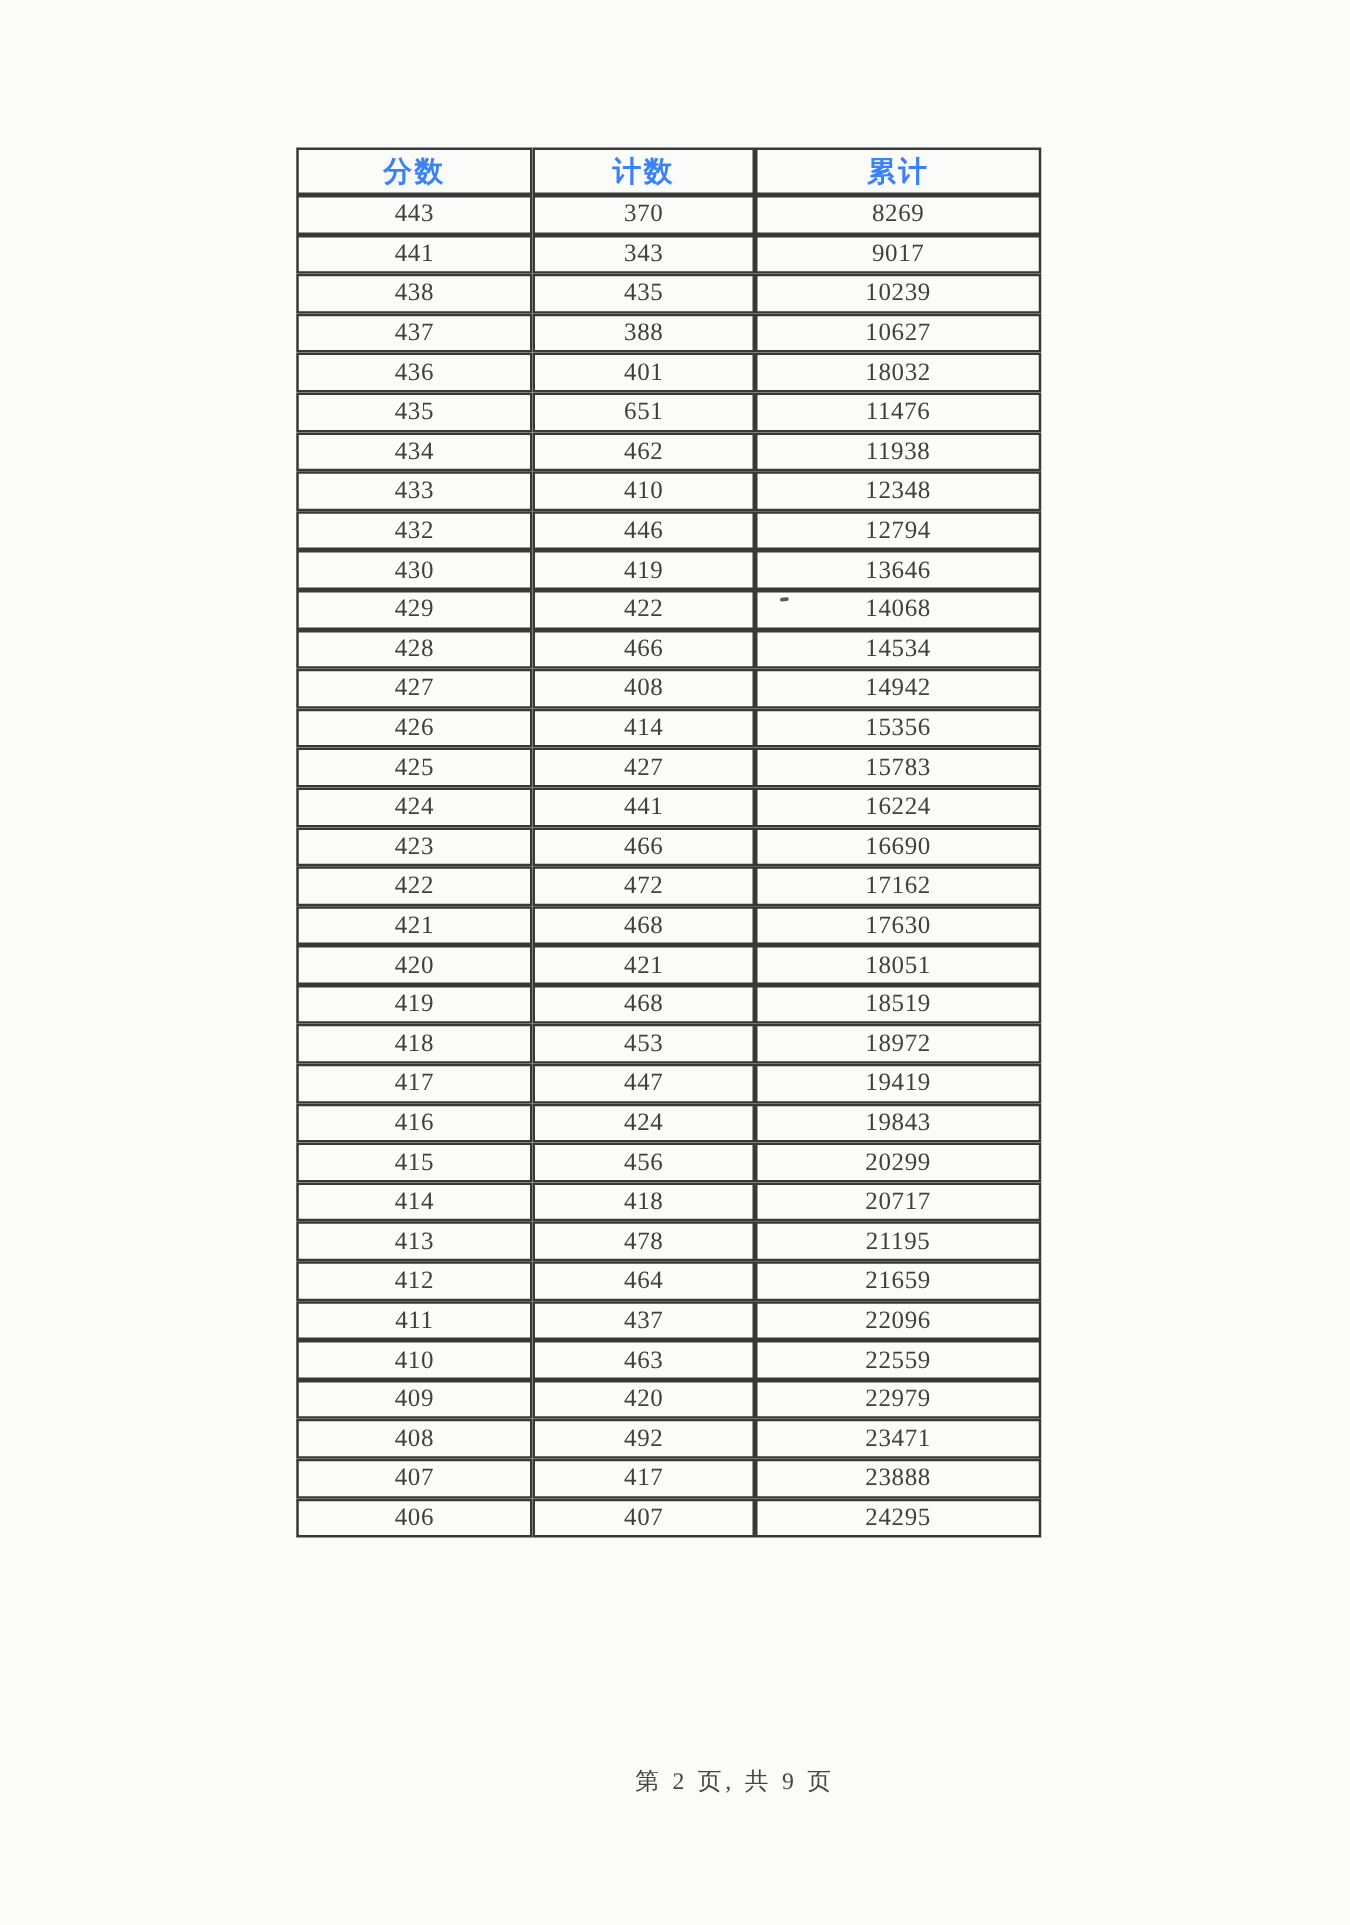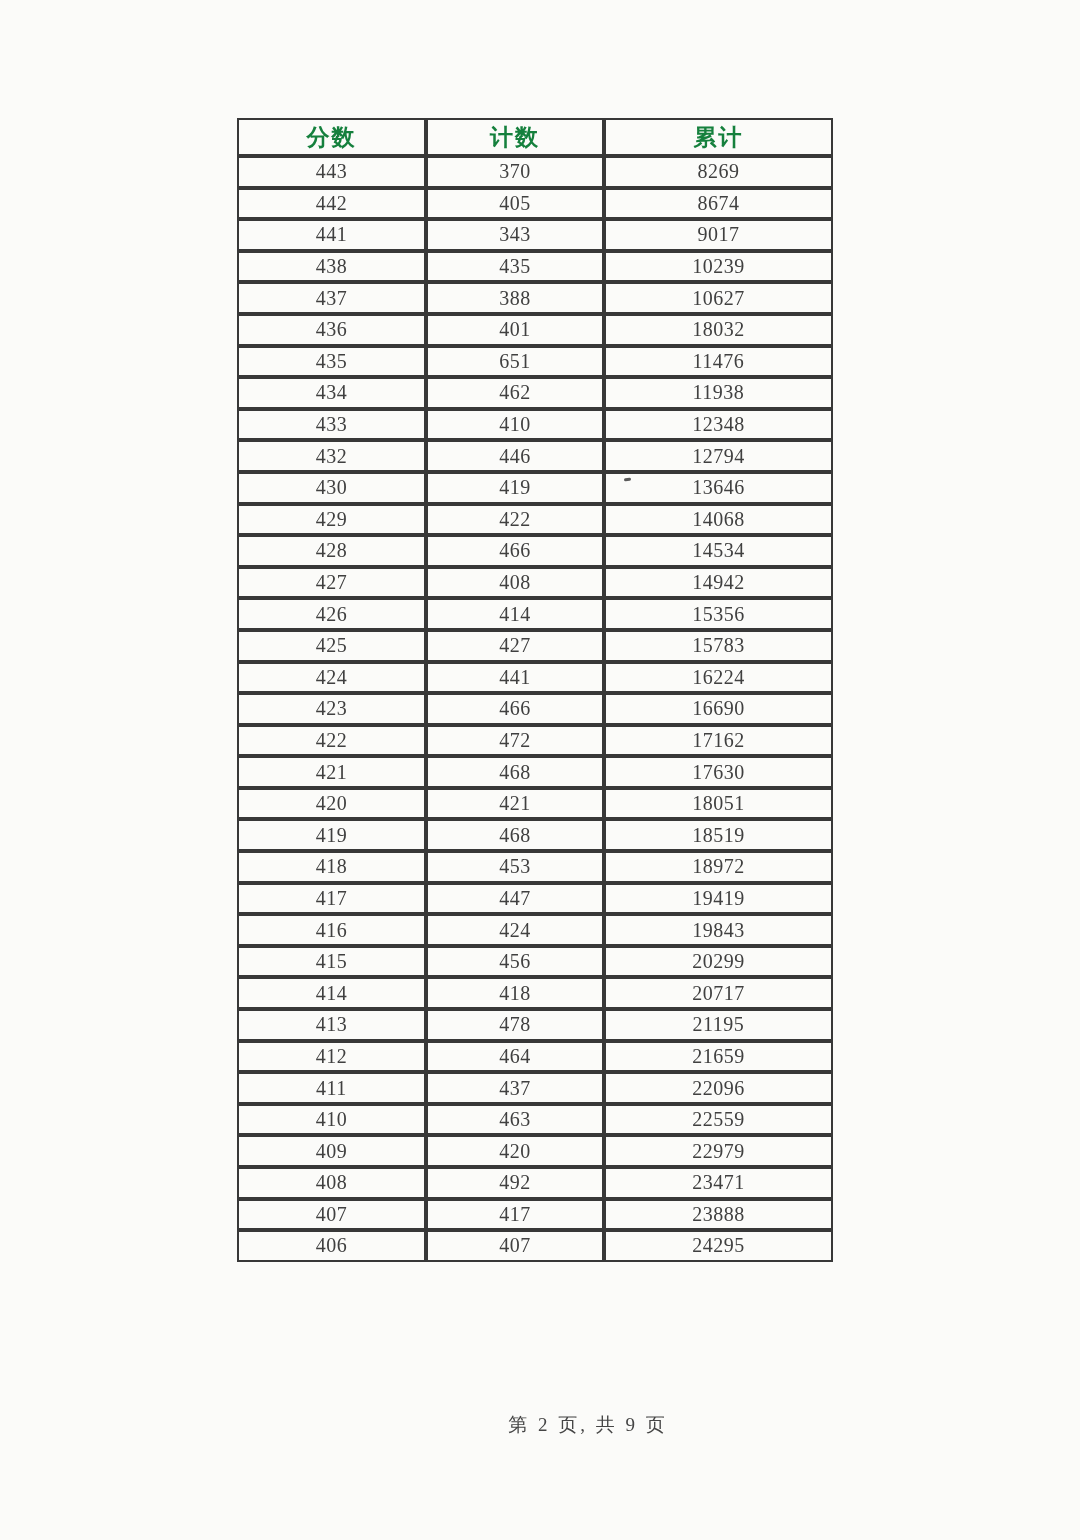--- a/index.html
+++ b/index.html
@@ -39,21 +39,21 @@
     text-align: center;
     vertical-align: middle;
     padding: 0;
     background: #fbfbf9;
   }
   table.score-table th {
     height: 34px;
     font-size: 23px;
     font-weight: bold;
     letter-spacing: 2px;
-    color: #15803d;
+    color: #3b82f6;
   }
   table.score-table td {
     height: 27.6px;
     font-size: 20px;
     color: #404040;
     letter-spacing: 0.5px;
   }
   .stray-mark {
     position: absolute;
     left: 624px;
@@ -94,25 +94,20 @@
         <th>累计</th>
       </tr>
     </thead>
     <tbody id="table-body">
         <tr>
           <td>443</td>
           <td>370</td>
           <td>8269</td>
         </tr>
         <tr>
-          <td>442</td>
-          <td>405</td>
-          <td>8674</td>
-        </tr>
-        <tr>
           <td>441</td>
           <td>343</td>
           <td>9017</td>
         </tr>
         <tr>
           <td>438</td>
           <td>435</td>
           <td>10239</td>
         </tr>
         <tr>

